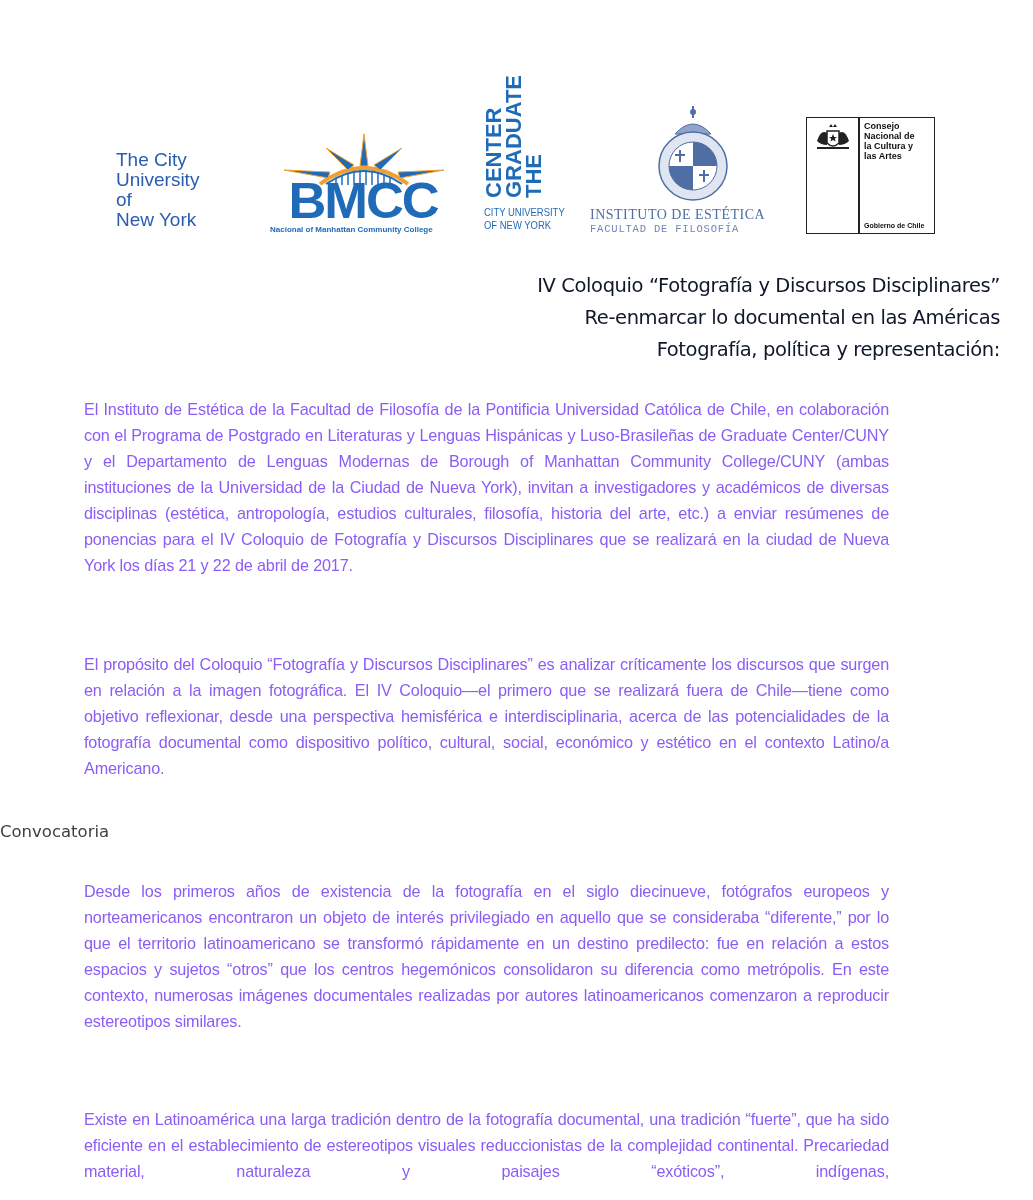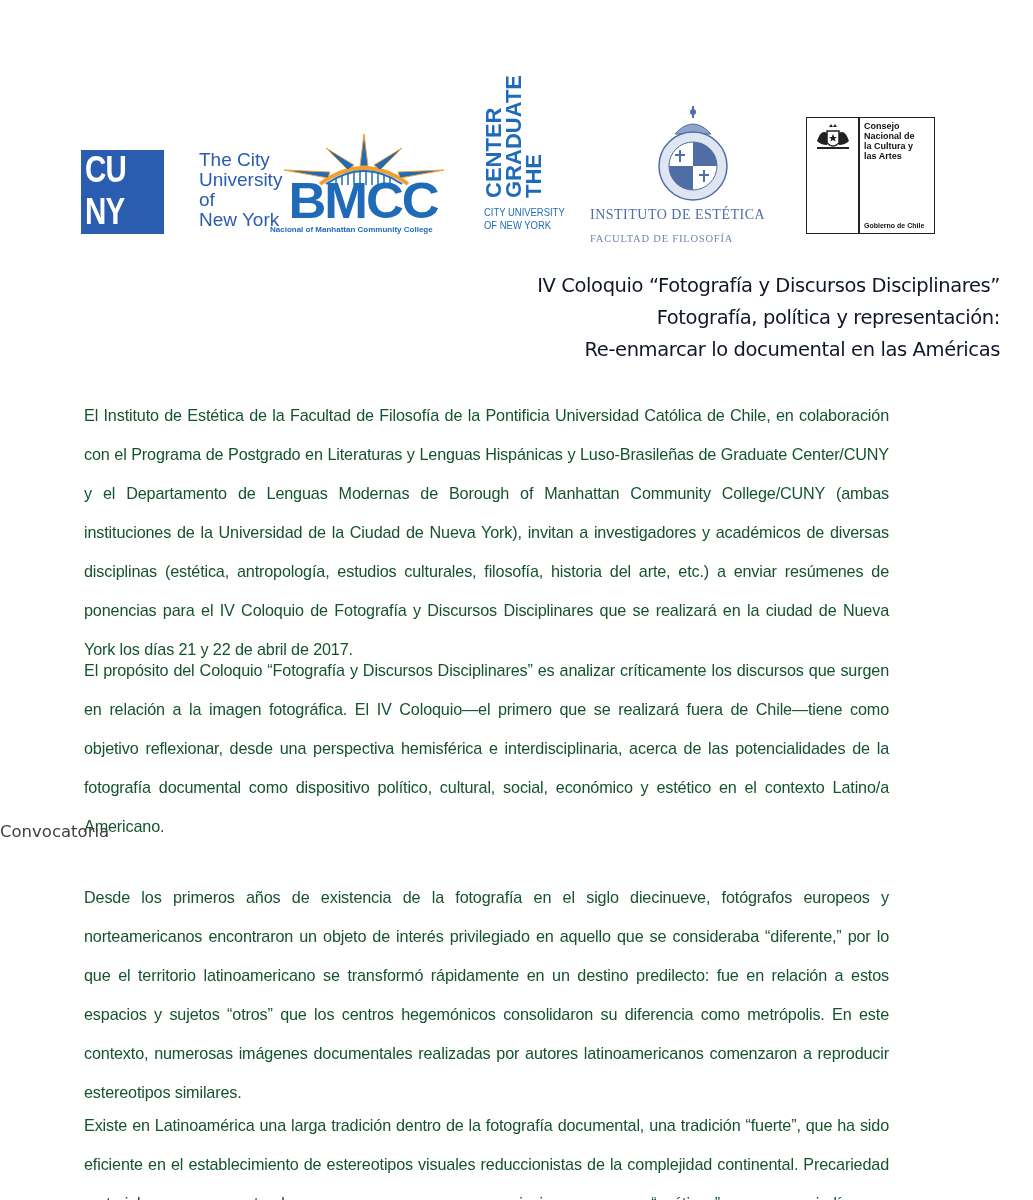--- a/index.html
+++ b/index.html
@@ -25,50 +25,46 @@
   
   .gc { position: absolute; left: 484px; top: 88px; width: 90px; height: 150px; }
   .gc-rot { position: absolute; left: 0; top: 0; width: 110px; height: 64px; transform: rotate(-90deg) translate(-110px, 0); transform-origin: left top; }
   .gc-rot div { font-family: "Liberation Sans", sans-serif; font-weight: bold; color: #1f6bb8; font-size: 22px; line-height: 20px; letter-spacing: 0px; white-space: nowrap; }
   .gc-sub { position: absolute; left: 0; top: 118px; color: #1f6bb8; font-family: "Liberation Sans", sans-serif; font-size: 10.5px; line-height: 13px; white-space: nowrap; transform: scaleX(0.9); transform-origin: left top; }
 
   
   .ie { position: absolute; left: 590px; top: 104px; width: 205px; height: 140px; text-align: left; }
   .ie svg { display: block; margin: 0 auto; }
   .ie-title { font-family: "Liberation Serif", serif; color: #4f6ea3; font-size: 14px; letter-spacing: 0.5px; margin-top: 3px; white-space: nowrap; }
-  .ie-sub { font-family: Liberation Serif, serif; color: #6f86b3; font-size: 10.5px; letter-spacing: 0.8px; margin-top: 10px; white-space: nowrap; }
+  .ie-sub { font-family: Liberation Mono, monospace; color: #6f86b3; font-size: 10.5px; letter-spacing: 0.8px; margin-top: 0; white-space: nowrap; }
 
   
   .cnca { position: absolute; left: 806px; top: 117px; width: 129px; height: 117px; border: 1.5px solid #222; box-sizing: border-box; }
   .cnca-divider { position: absolute; left: 51px; top: 0; bottom: 0; width: 1.5px; background: #222; }
   .cnca-emblem { position: absolute; left: 6px; top: 5px; }
   .cnca-name { position: absolute; left: 57px; top: 3px; font-family: Liberation Sans, sans-serif; font-weight: bold; font-size: 9px; line-height: 10px; color: #111; }
   .cnca-gob { position: absolute; left: 57px; bottom: 4px; font-family: "Liberation Sans", sans-serif; font-weight: bold; font-size: 7px; color: #111; white-space: nowrap; }
 
   
   .title-block { position: absolute; top: 270px; left: 0; width: 1000px; text-align: right; font-family: "DejaVu Sans", sans-serif; font-size: 19.5px; line-height: 32px; color: #0f172a; letter-spacing: -0.4px; }
 
   
-  .para { position: absolute; left: 84px; width: 805px; font-family: "Liberation Sans Narrow", "Liberation Sans", sans-serif; font-size: 16.2px; line-height: 39px; text-align: justify; color: #14532d; letter-spacing: -0.15px; }
+  .para { position: absolute; left: 84px; width: 805px; font-family: "Liberation Sans Narrow", "Liberation Sans", sans-serif; font-size: 16.2px; line-height: 26px; text-align: justify; color: #8b5cf6; letter-spacing: -0.15px; }
   .p1 { top: 396px; }
   .p2 { top: 651px; }
   .p3 { top: 878px; }
   .p4 { top: 1106px; }
   .heading { position: absolute; top: 822px; left: 0; width: 1000px; text-align: left; font-family: "DejaVu Sans", sans-serif; font-size: 16.5px; color: #404040; }
 </style>
 </head>
 <body>
 
 <div class="logos">
 
   <div class="cuny">
-    <div class="cuny-box">
-      <span class="l1">CU</span>
-      <span class="l2">NY</span>
-    </div>
     <div class="cuny-text">
       <div>The City</div>
       <div>University</div>
       <div>of</div>
       <div>New York</div>
     </div>
   </div>
 
   <div class="bmcc">
     <svg width="192" height="60" viewBox="0 0 192 60">
@@ -148,21 +144,21 @@
       <div>Nacional de</div>
       <div>la Cultura y</div>
       <div>las Artes</div>
     </div>
     <div class="cnca-gob">Gobierno de Chile</div>
   </div>
 </div>
 
 <div class="title-block">
   <div>IV Coloquio “Fotografía y Discursos Disciplinares”</div>
+  <div>Re-enmarcar lo documental en las Américas</div>
   <div>Fotografía, política y representación:</div>
-  <div>Re-enmarcar lo documental en las Américas</div>
 </div>
 
 <p class="para p1" style="margin:0">El Instituto de Estética de la Facultad de Filosofía de la Pontificia Universidad Católica de Chile, en colaboración con el Programa de Postgrado en Literaturas y Lenguas Hispánicas y Luso-Brasileñas de Graduate Center/CUNY y el Departamento de Lenguas Modernas de Borough of Manhattan Community College/CUNY (ambas instituciones de la Universidad de la Ciudad de Nueva York), invitan a investigadores y académicos de diversas disciplinas (estética, antropología, estudios culturales, filosofía, historia del arte, etc.) a enviar resúmenes de ponencias para el IV Coloquio de Fotografía y Discursos Disciplinares que se realizará en la ciudad de Nueva York los días 21 y 22 de abril de 2017.</p>
 <p class="para p2" style="margin:0">El propósito del Coloquio “Fotografía y Discursos Disciplinares” es analizar críticamente los discursos que surgen en relación a la imagen fotográfica. El IV Coloquio—el primero que se realizará fuera de Chile—tiene como objetivo reflexionar, desde una perspectiva hemisférica e interdisciplinaria, acerca de las potencialidades de la fotografía documental como dispositivo político, cultural, social, económico y estético en el contexto Latino/a Americano.</p>
 <div class="heading">Convocatoria</div>
 <p class="para p3" style="margin:0">Desde los primeros años de existencia de la fotografía en el siglo diecinueve, fotógrafos europeos y norteamericanos encontraron un objeto de interés privilegiado en aquello que se consideraba “diferente,” por lo que el territorio latinoamericano se transformó rápidamente en un destino predilecto: fue en relación a estos espacios y sujetos “otros” que los centros hegemónicos consolidaron su diferencia como metrópolis. En este contexto, numerosas imágenes documentales realizadas por autores latinoamericanos comenzaron a reproducir estereotipos similares.</p>
 <p class="para p4" style="margin:0;text-align-last:justify">Existe en Latinoamérica una larga tradición dentro de la fotografía documental, una tradición “fuerte”, que ha sido eficiente en el establecimiento de estereotipos visuales reduccionistas de la complejidad continental. Precariedad material, naturaleza y paisajes “exóticos”, indígenas,</p>
 
 </body></html>

